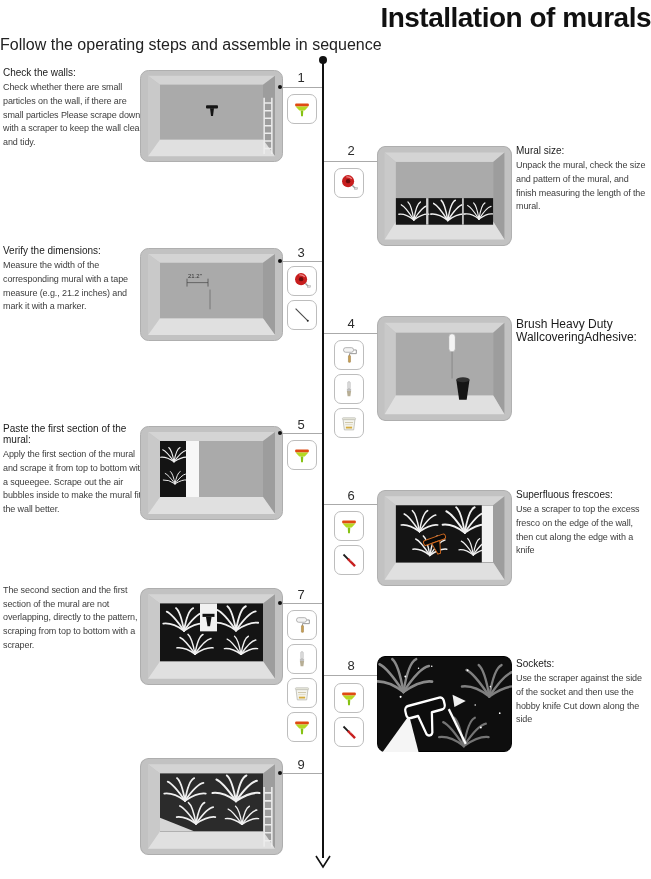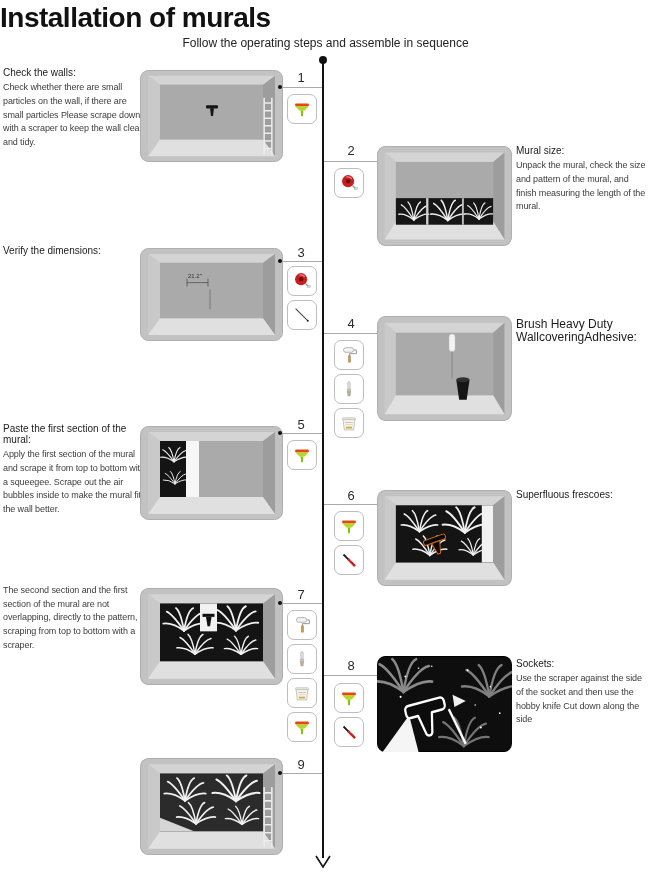--- a/index.html
+++ b/index.html
@@ -1,22 +1,22 @@
 <!DOCTYPE html>
 <html><head>
 <meta charset="utf-8">
 <style>
   html,body{margin:0;padding:0;background:#fff;}
   #page{position:relative;width:651px;height:879px;margin:0 auto;background:#fff;
         font-family:"Liberation Sans",sans-serif;overflow:hidden;}
   
-  .hdr-title{position:absolute;top:2px;left:0;width:651px;text-align:left;
+  .hdr-title{position:absolute;top:2px;left:0;width:651px;text-align:right;
              font-size:28px;font-weight:bold;color:#111;letter-spacing:-0.5px;}
-  .hdr-sub{position:absolute;top:36px;left:0;width:651px;text-align:center;
-           font-size:12px;color:#222;}
+  .hdr-sub{position:absolute;top:36px;left:0;width:651px;
+           font-size:16px;color:#222;}
   
   .tl-line{position:absolute;left:322px;top:60px;width:2px;height:798px;background:#111;}
   .tl-dot{position:absolute;left:319px;top:56px;width:8px;height:8px;border-radius:50%;background:#111;}
   .tl-arrow{position:absolute;left:315px;top:855px;}
   
   .step-text{position:absolute;}
   .step-text.left{left:3px;width:142px;}
   .step-text.right{left:516px;width:134px;}
   .step-title{font-size:10px;color:#1b1b1b;line-height:1.12;margin:0 0 3px 0;font-weight:400;}
   .t-small .step-title{font-size:12px;}
@@ -146,20 +146,21 @@
     </div>
     <div class="step-text right" style="top:145px">
       <div class="step-title">Mural size:</div>
       <div class="step-body">Unpack the mural, check the size and pattern of the mural, and finish measuring the length of the mural.</div>
     </div>
   </div>
 
   <div>
     <div class="step-text left" style="top:245px">
       <div class="step-title">Verify the dimensions:</div>
+      <div class="step-body">Measure the width of the corresponding mural with a tape measure (e.g., 21.2 inches) and mark it with a marker.</div>
     </div>
     <div class="scene l" style="top:248px;height:93px">
       <svg viewBox="0 0 143 94" preserveAspectRatio="none">
         <use href="#sym-room"></use>
         <g stroke="#444" stroke-width="0.7">
           <line x1="47" y1="35" x2="68" y2="35"></line>
             <line x1="47" y1="31" x2="47" y2="39"></line>
             <line x1="68" y1="31" x2="68" y2="39"></line>
           <line x1="70" y1="42" x2="70" y2="62" stroke="#555" stroke-width="0.6"></line>
         </g>
@@ -285,20 +286,21 @@
         <use href="#sym-palm" x="84" y="45" width="36" height="22"></use>
         <rect x="111" y="15" width="12" height="56" fill="#f2f2f2"></rect>
         <g transform="rotate(-18 62 52)" stroke="#d2691e" stroke-width="1" fill="#0a0a0a">
           <rect x="50" y="46" width="24" height="5" rx="2"></rect>
           <polygon points="58,51 67,51 64,63 61,63"></polygon>
         </g>
       </svg>
     </div>
     <div class="step-text right" style="top:489px">
       <div class="step-title">Superfluous frescoes:</div>
+      <div class="step-body">Use a scraper to top the excess fresco on the edge of the wall, then cut along the edge with a knife</div>
     </div>
   </div>
 
   <div>
     <div class="step-text left" style="top:584px">
       <div class="step-body">The second section and the first section of the mural are not overlapping, directly to the pattern, scraping from top to bottom with a scraper.</div>
     </div>
     <div class="scene l" style="top:588px;height:97px">
       <svg viewBox="0 0 143 94" preserveAspectRatio="none">
         <use href="#sym-room"></use>

